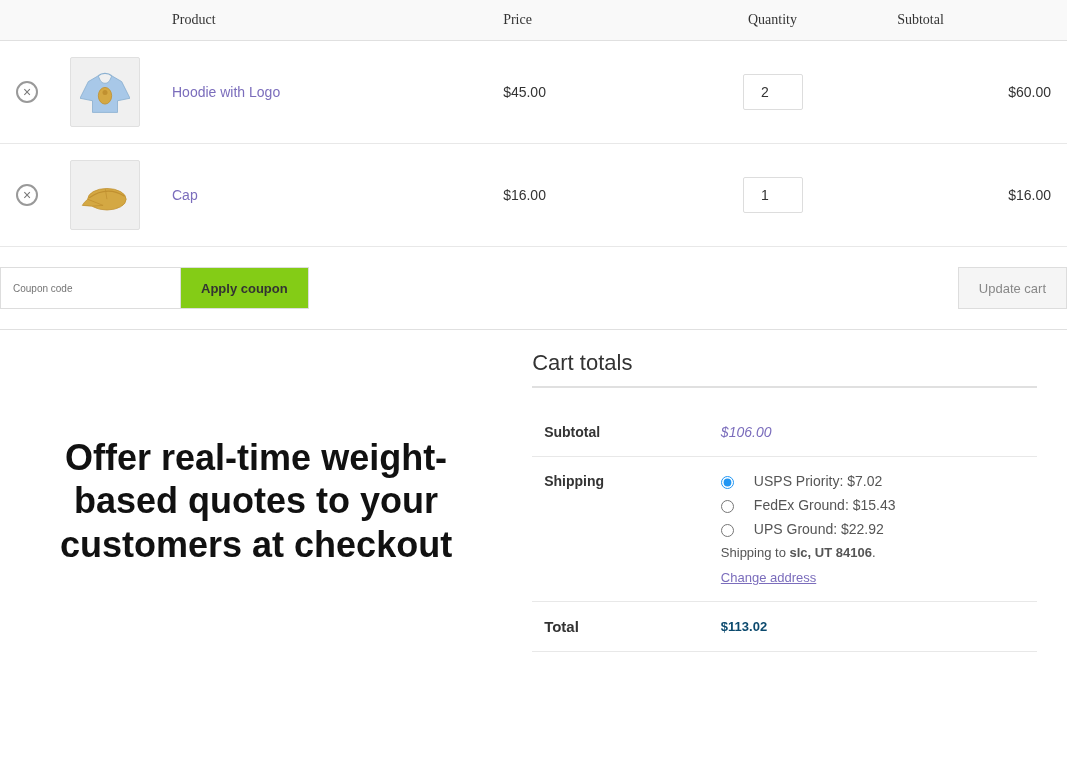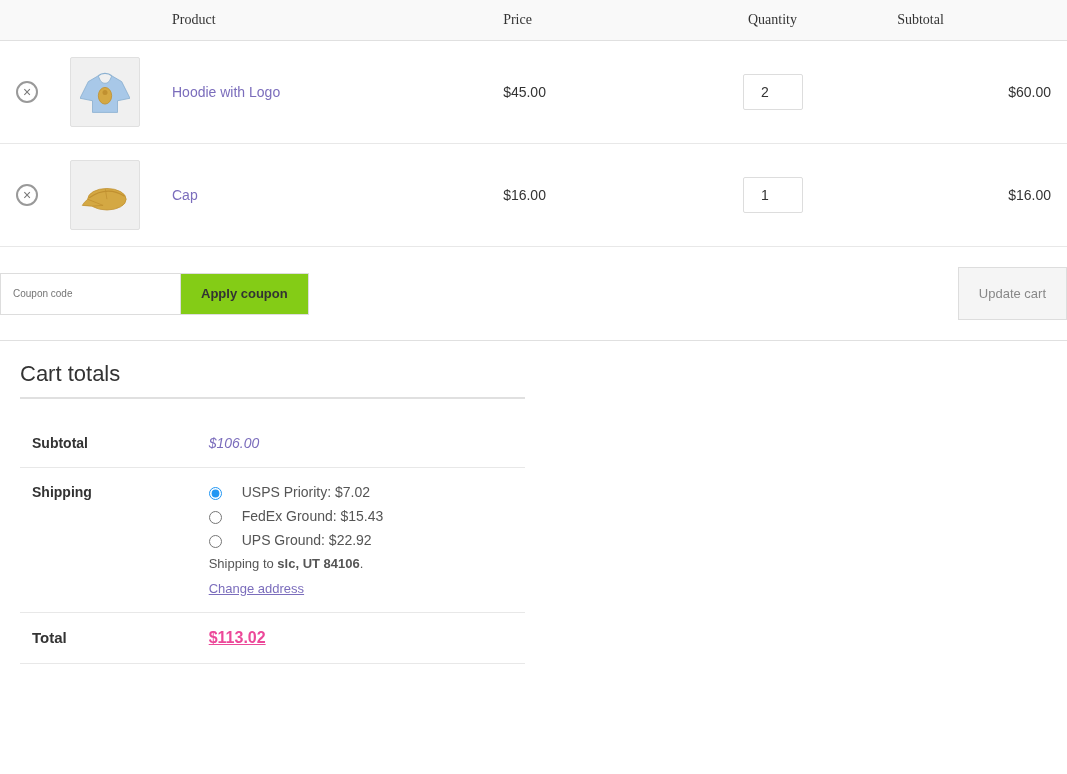--- a/index.html
+++ b/index.html
@@ -89,21 +89,21 @@
       height: 42px;
       padding: 0 20px;
       background: #84cc16;
       border: 1px solid #ddd;
       cursor: pointer;
       font-size: 13px;
       color: #333;
       font-weight: bold;
     }
     .update-btn {
-      height: 53px;
+      height: 42px;
       padding: 0 20px;
       background: #f5f5f5;
       border: 1px solid #ddd;
       cursor: pointer;
       font-size: 13px;
       color: #888;
     }
 
     .page-layout { display: flex; width: 100%; padding: 0; }
     .left-promo {
@@ -157,21 +157,21 @@
     .shipping-note strong { font-weight: bold; }
     .change-address-link {
       color: #7b6dbc;
       text-decoration: underline;
       cursor: pointer;
       font-size: 13px;
       display: block;
       margin-top: 10px;
     }
     .total-row td:first-child { font-weight: bold; font-size: 15px; }
-    .total-amount { font-size: 16px; font-weight: bold; color: #ec4899; text-decoration: underline; }
+    .total-amount { font-size: 13px; font-weight: bold; color: #0c4a6e; }
 
     
     .hoodie-svg { width: 50px; height: 50px; }
     
     .cap-svg { width: 50px; height: 40px; }
   </style>
 </head>
 <body>
 
 <table class="cart-table">
@@ -229,20 +229,23 @@
 
 <div class="coupon-row">
   <div class="coupon-left">
     <input class="coupon-input" type="text" placeholder="Coupon code" style="">
     <button class="apply-btn">Apply coupon</button>
   </div>
   <button class="update-btn">Update cart</button>
 </div>
 
 <div class="page-layout">
+  <div class="left-promo">
+    <div class="promo-text">Offer real-time weight-based quotes to your customers at checkout</div>
+  </div>
   <div class="cart-totals-section">
     <div class="cart-totals-title">Cart totals</div>
     <table class="totals-table">
       <tbody>
         <tr>
           <td>Subtotal</td>
           <td><span class="totals-value">$106.00</span></td>
         </tr>
         <tr>
           <td>Shipping</td>

